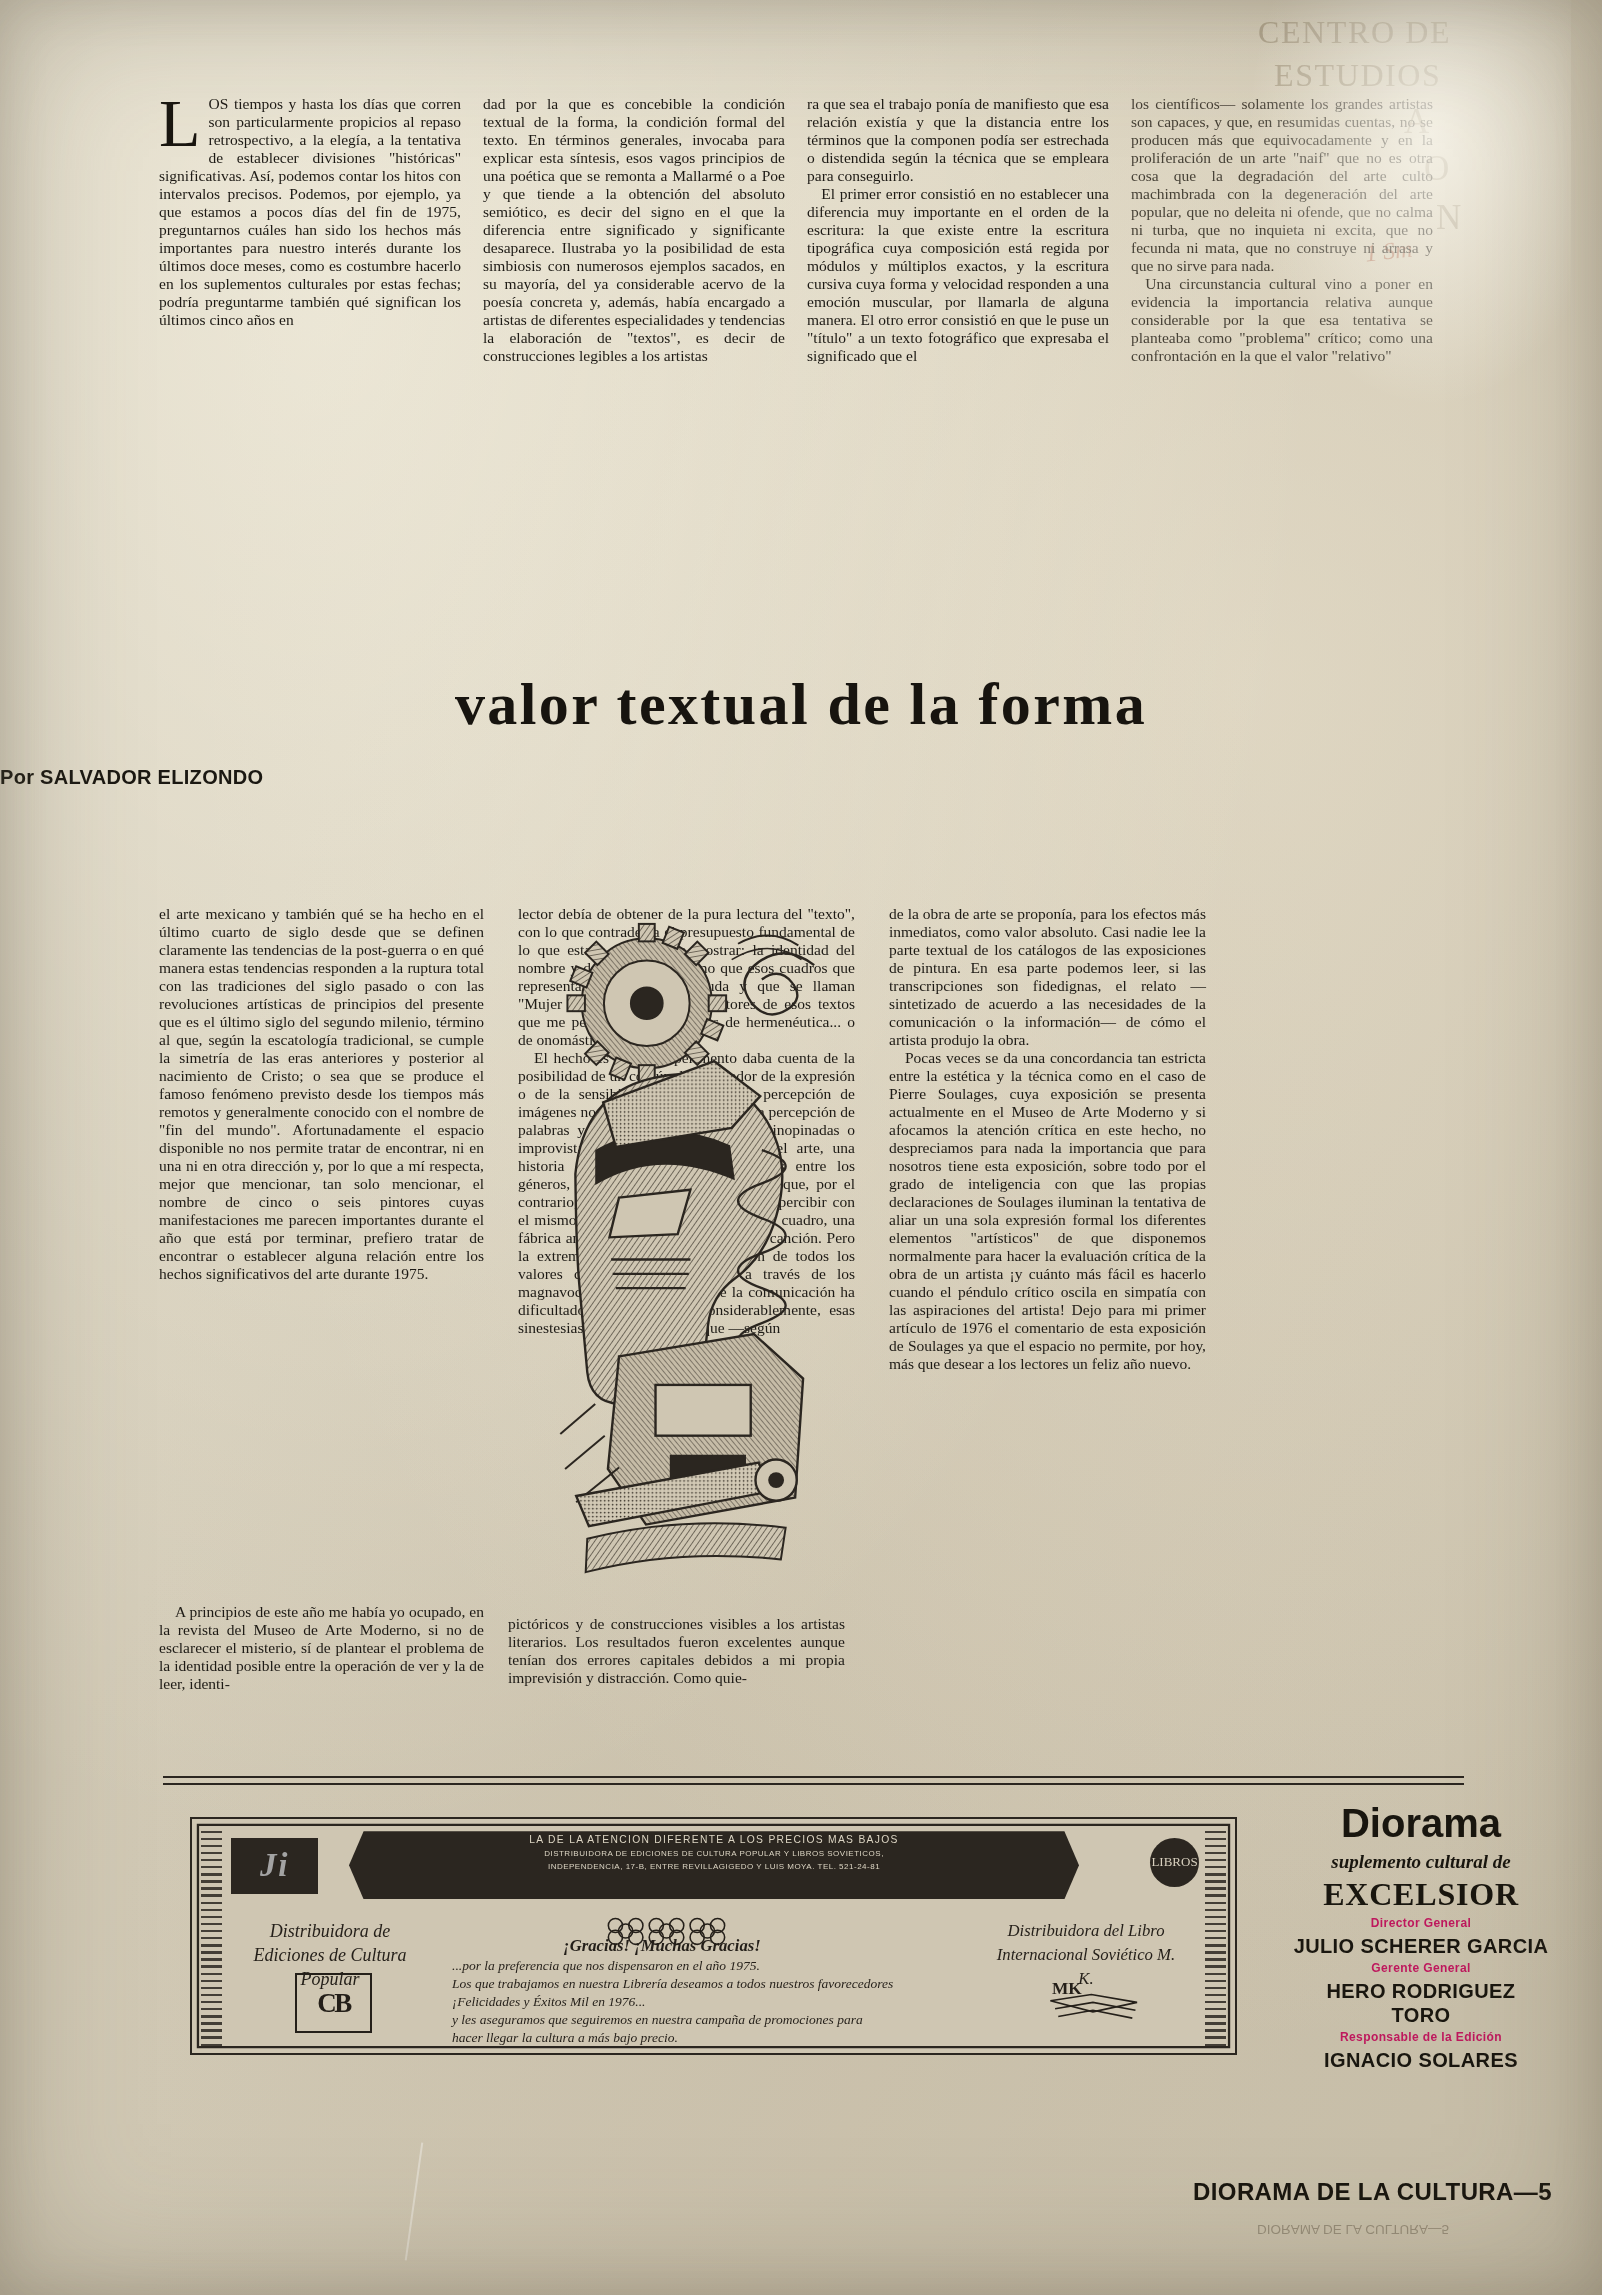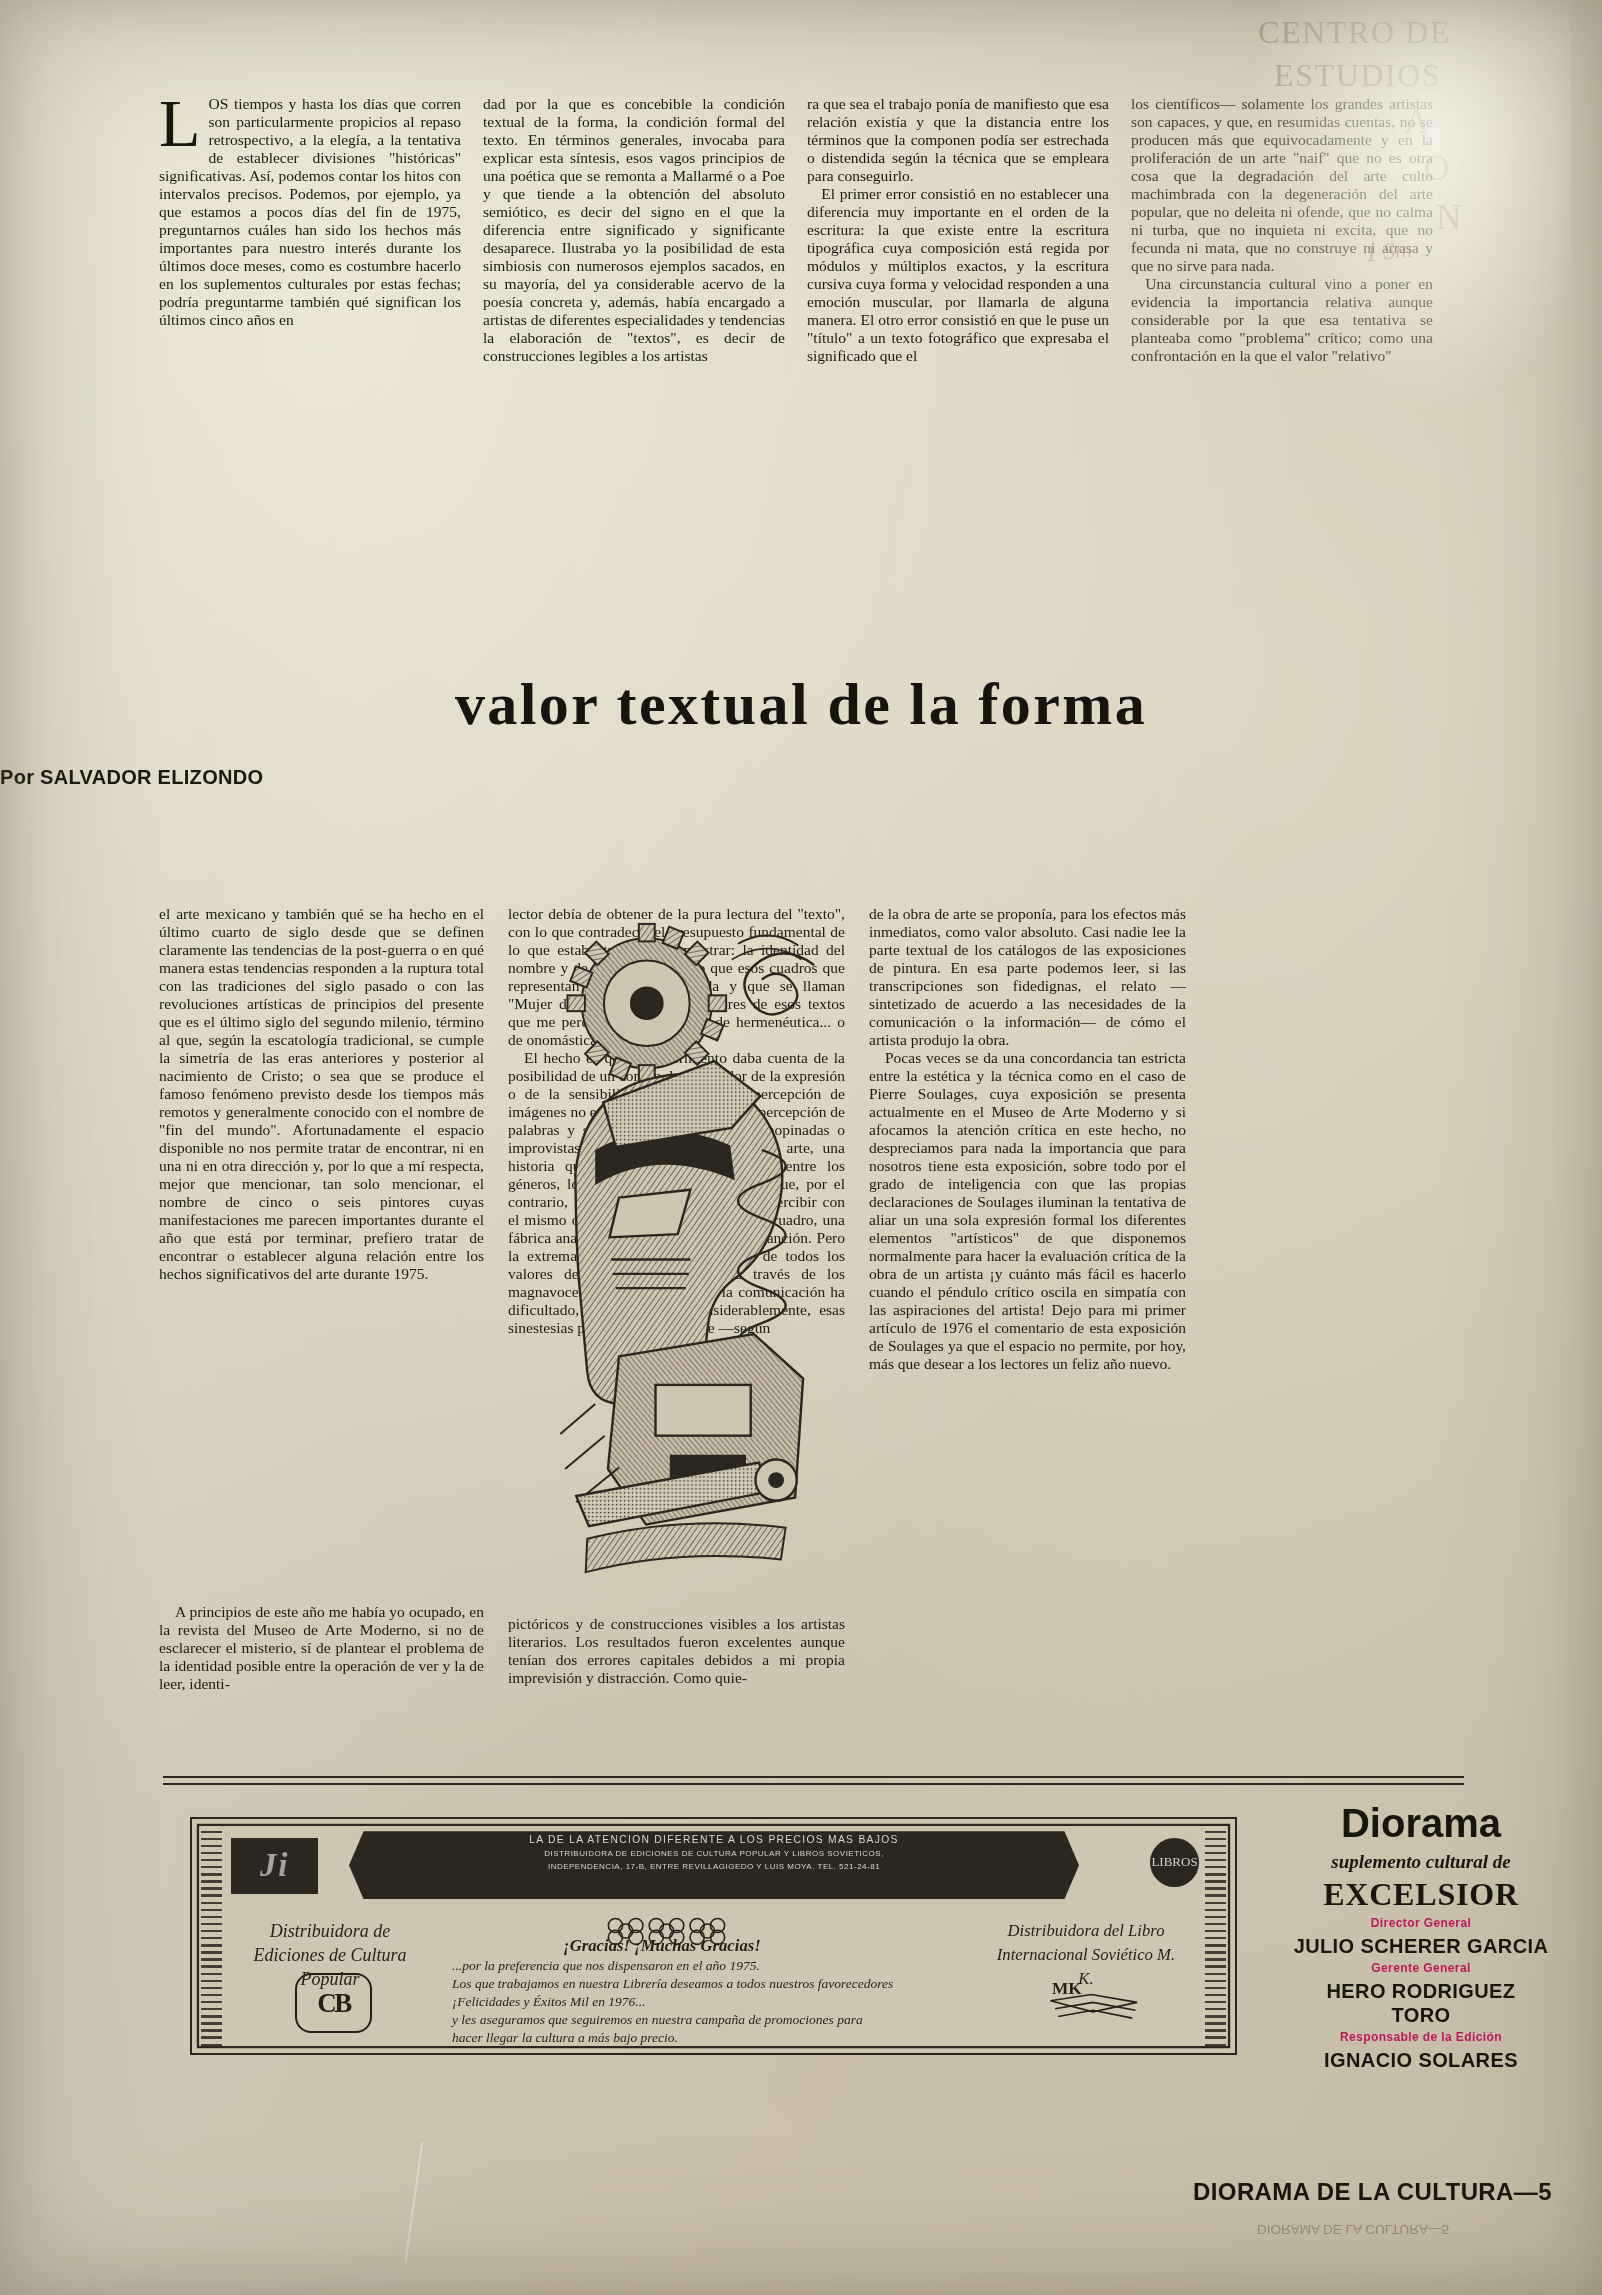--- a/index.html
+++ b/index.html
@@ -132,21 +132,21 @@
     letter-spacing: 0.3px;
   }
 
   
   .body-block {
     position: absolute;
     left: 159px;
     top: 905px;
     width: 1301px;
     display: flex;
-    gap: 24px;
+    gap: 34px;
   }
   .body-col {
     width: 325px;
     font-size: 15.5px;
     line-height: 18px;
     text-align: justify;
     color: #1d1a15;
     hyphens: auto;
   }
   .body-col.mid { width: 337px; }
@@ -287,21 +287,21 @@
   }
   .ad-gracias {
     left: 341px; top: 119px; width: 262px;
     font-size: 16.7px; text-align: center; font-weight: bold;
   }
   .ad-cb {
     position: absolute;
     left: 105px; top: 156px;
     width: 73px; height: 56px;
     border: 2.4px solid #241f19;
-    border-radius: 16px;
+    border-radius: 0;
     display: flex; align-items: center; justify-content: center;
     font-family: "Liberation Serif", serif;
     font-weight: bold;
     font-size: 27px;
     color: #241f19;
     letter-spacing: -2.4px;
   }
   .ad-flowers {
     position: absolute;
     left: 413px; top: 92px;

